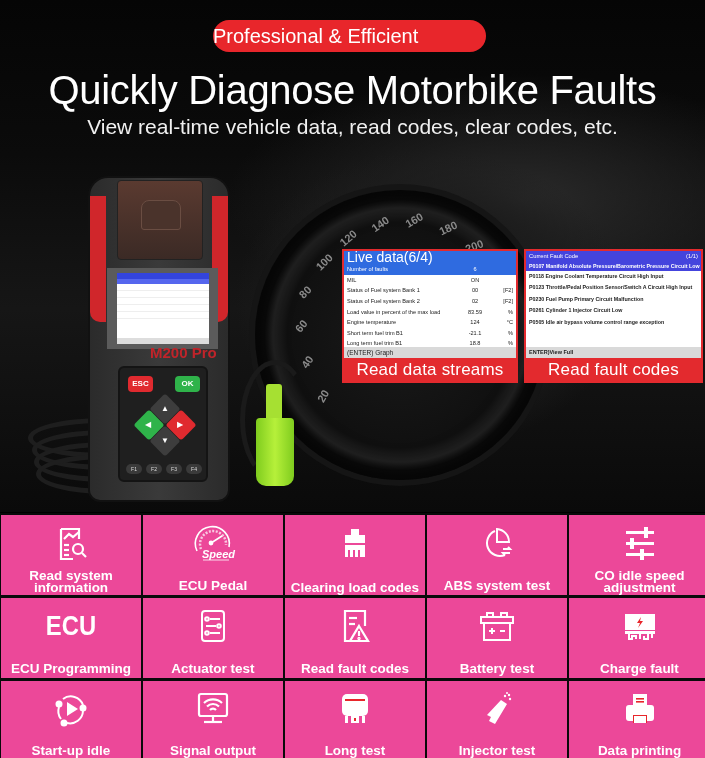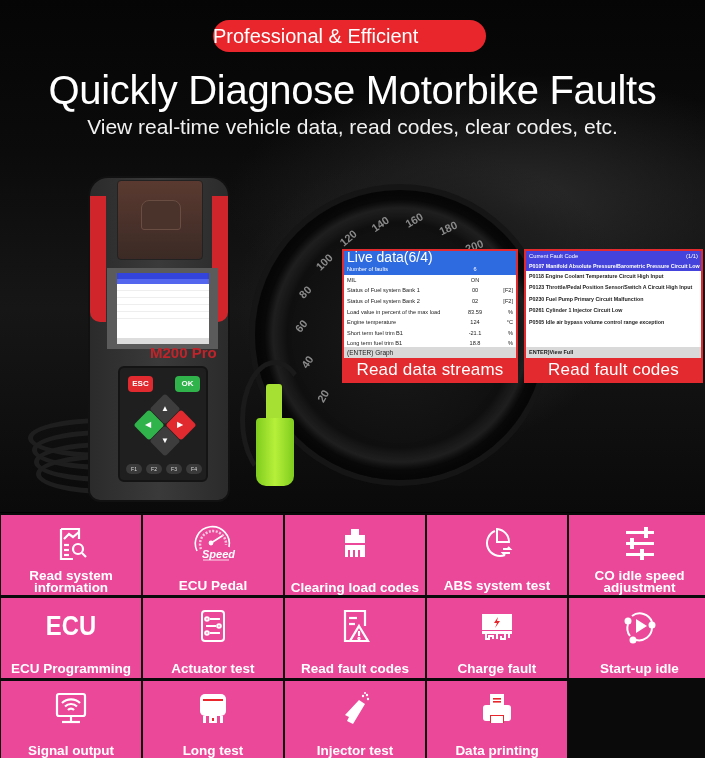--- a/index.html
+++ b/index.html
@@ -385,20 +385,32 @@
       <path d="M14 33 H10 V3 H30 V18"></path>
       <line x1="14" y1="10" x2="22" y2="10"></line>
         <line x1="14" y1="16" x2="20" y2="16"></line>
       <path d="M24 18 L33 33 H15 Z"></path>
       <line x1="24" y1="23" x2="24" y2="28"></line>
         <circle cx="24" cy="30.5" r="0.6" fill="#fff"></circle>
     </svg>
     <div class="label one">Read fault codes</div>
   </div>
 
+  <div class="tile">
+    <svg class="icon" viewBox="0 0 40 36" fill="none" stroke="#fff" stroke-width="2">
+      <rect x="10" y="5" width="6" height="4"></rect>
+        <rect x="24" y="5" width="6" height="4"></rect>
+      <rect x="4" y="9" width="32" height="6"></rect>
+      <rect x="7" y="15" width="26" height="17"></rect>
+      <line x1="12" y1="23" x2="18" y2="23"></line>
+        <line x1="15" y1="20" x2="15" y2="26"></line>
+      <line x1="23" y1="23" x2="28" y2="23"></line>
+    </svg>
+    <div class="label one">Battery test</div>
+  </div>
 
   <div class="tile">
     <svg class="icon" viewBox="0 0 40 36">
       <rect x="5" y="6" width="30" height="16" fill="#fff"></rect>
       <path d="M21 9 L17 15 H20 L18 20 L23 13 H20 Z" fill="#e8262b"></path>
       <rect x="5" y="23" width="30" height="3" fill="#fff"></rect>
       <path d="M9 26 V31 H12 V28 H16 V31 M20 26 V31 M24 28 V31 H28 V26 M32 26 V30" stroke="#fff" stroke-width="2" fill="none"></path>
     </svg>
     <div class="label one">Charge fault</div>
   </div>

